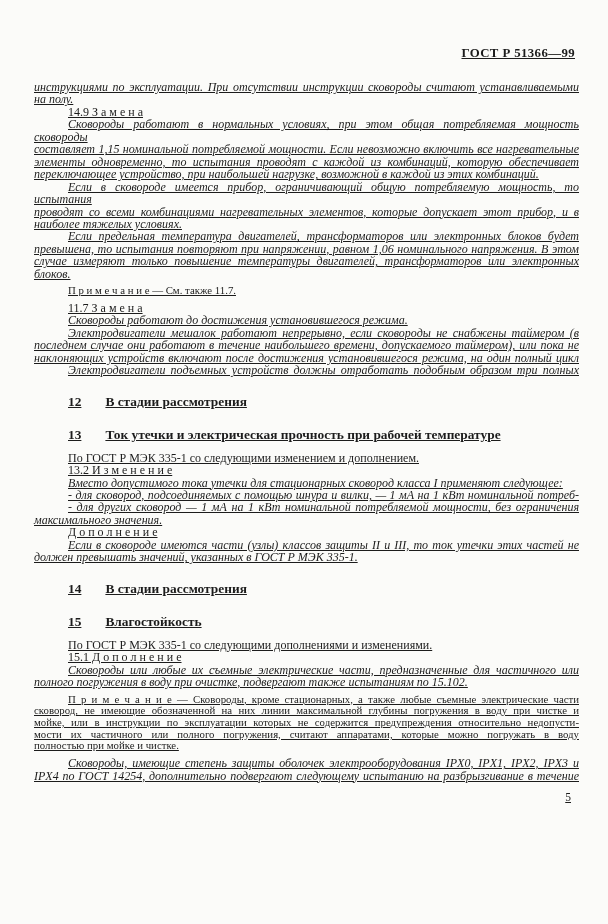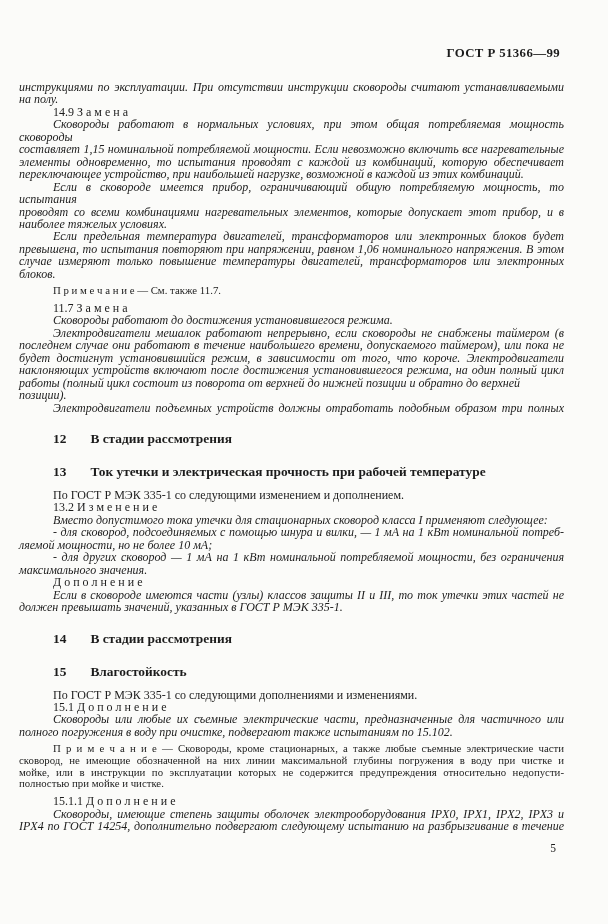--- a/index.html
+++ b/index.html
@@ -12,23 +12,24 @@
     width: 608px;
     height: 924px;
     background: #fbfbf9;
     color: #1c1c1c;
     font-family: "Liberation Serif", "DejaVu Serif", serif;
     overflow: hidden;
     box-sizing: border-box;
   }
   .content {
     position: absolute;
-    left: 19px;
+    left: 34px;
     top: 46px;
     width: 545px;
+    text-decoration: underline;
   }
   .gost-header {
     text-align: right;
     font-weight: 700;
     font-size: 12.8px;
     line-height: 14px;
     letter-spacing: 0.4px;
     padding-right: 4px;
     margin-bottom: 21px;
   }
@@ -102,39 +103,36 @@
         <div class="para note">
           <div class="line ind">П р и м е ч а н и е — См. также 11.7.</div>
         </div>
         <div class="sub">11.7 З а м е н а</div>
         <div class="para italic">
           <div class="line ind">Сковороды работают до достижения установившегося режима.</div>
         </div>
         <div class="para italic">
           <div class="line just ind">Электродвигатели мешалок работают непрерывно, если сковороды не снабжены таймером (в</div>
           <div class="line just">последнем случае они работают в течение наибольшего времени, допускаемого таймером), или пока не</div>
-          <div class="line just">будет достигнут установившийся режим, в зависимости от того, что короче. Электродвигатели</div>
           <div class="line just">наклоняющих устройств включают после достижения установившегося режима, на один полный цикл</div>
-          <div class="line">работы (полный цикл состоит из поворота от верхней до нижней позиции и обратно до верхней позиции).</div>
         </div>
         <div class="para italic">
           <div class="line just ind">Электродвигатели подъемных устройств должны отработать подобным образом три полных</div>
         </div>
         <div class="heading"><span class="num">12</span><span>В стадии рассмотрения</span></div>
         <div class="heading"><span class="num">13</span><span>Ток утечки и электрическая прочность при рабочей температуре</span></div>
         <div class="para roman">
           <div class="line ind">По ГОСТ Р МЭК 335-1 со следующими изменением и дополнением.</div>
         </div>
         <div class="sub">13.2 И з м е н е н и е</div>
         <div class="para italic">
           <div class="line ind">Вместо допустимого тока утечки для стационарных сковород класса I применяют следующее:</div>
         </div>
         <div class="para italic">
           <div class="line just ind">- для сковород, подсоединяемых с помощью шнура и вилки, — 1 мА на 1 кВт номинальной потреб-</div>
-          <div class="line">ляемой мощности, но не более 10 мА;</div>
         </div>
         <div class="para italic">
           <div class="line just ind">- для других сковород — 1 мА на 1 кВт номинальной потребляемой мощности, без ограничения</div>
           <div class="line">максимального значения.</div>
         </div>
         <div class="sub">Д о п о л н е н и е</div>
         <div class="para italic">
           <div class="line just ind">Если в сковороде имеются части (узлы) классов защиты II и III, то ток утечки этих частей не</div>
           <div class="line">должен превышать значений, указанных в ГОСТ Р МЭК 335-1.</div>
         </div>
@@ -145,23 +143,23 @@
         </div>
         <div class="sub">15.1 Д о п о л н е н и е</div>
         <div class="para italic">
           <div class="line just ind">Сковороды или любые их съемные электрические части, предназначенные для частичного или</div>
           <div class="line">полного погружения в воду при очистке, подвергают также испытаниям по 15.102.</div>
         </div>
         <div class="para note">
           <div class="line just ind">П р и м е ч а н и е — Сковороды, кроме стационарных, а также любые съемные электрические части</div>
           <div class="line just">сковород, не имеющие обозначенной на них линии максимальной глубины погружения в воду при чистке и</div>
           <div class="line just">мойке, или в инструкции по эксплуатации которых не содержится предупреждения относительно недопусти-</div>
+          <div class="line just">мости их частичного или полного погружения, считают аппаратами, которые можно погружать в воду</div>
           <div class="line">полностью при мойке и чистке.</div>
         </div>
-        <div class="sub">15.1.1 Д о п о л н е н и е</div>
         <div class="para italic">
           <div class="line just ind">Сковороды, имеющие степень защиты оболочек электрооборудования IPX0, IPX1, IPX2, IPX3 и</div>
           <div class="line just">IPX4 по ГОСТ 14254, дополнительно подвергают следующему испытанию на разбрызгивание в течение</div>
         </div>
       </div>
     <div class="pagenum">5</div>
   </div>
 </div>
 
 </body></html>

